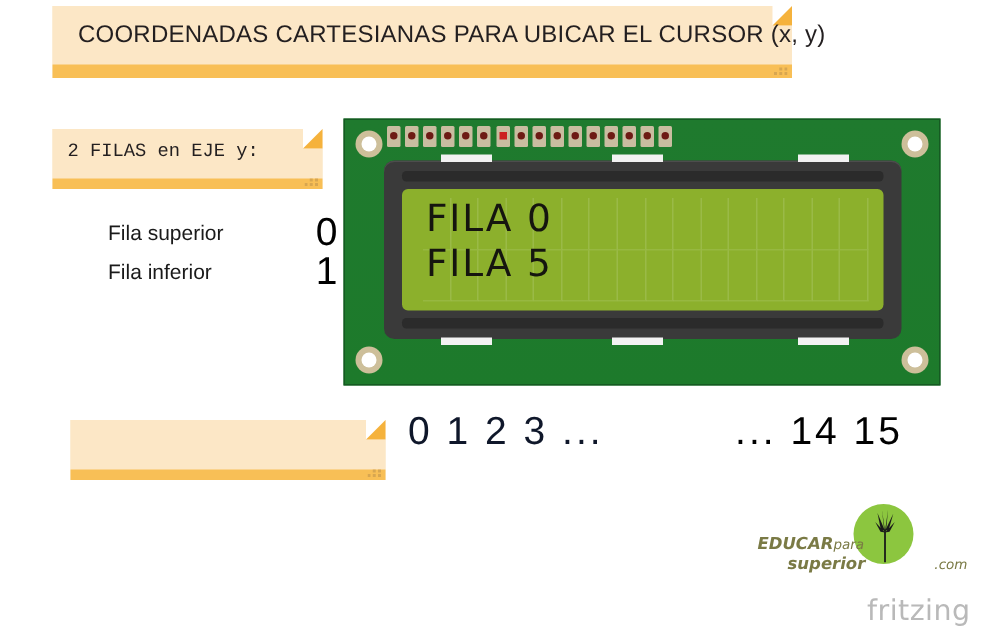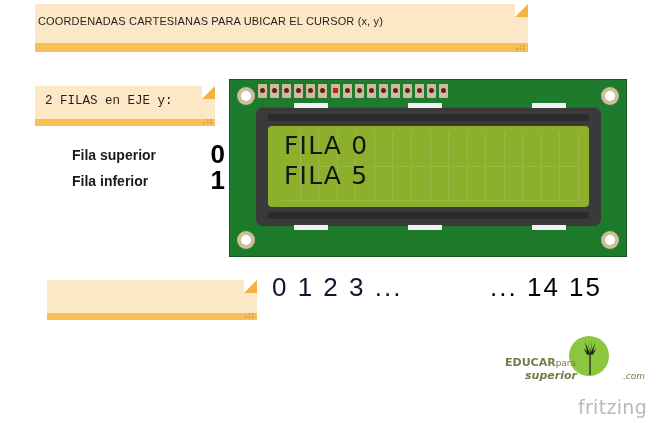--- a/index.html
+++ b/index.html
@@ -67,23 +67,23 @@
   
   #title-note {
     left: 35px;
     top: 4px;
     width: 493px;
     height: 48px;
   }
   #title-note .note-body { bottom: 9px; }
   #title-note .note-bar  { height: 9px; }
   #title-note .note-text {
-    left: 3px;
+    left: 17px;
     top: 11px;
-    font-size: 11px;
+    font-size: 16px;
     letter-spacing: .15px;
   }
 
   
   #rows-note {
     left: 35px;
     top: 86px;
     width: 180px;
     height: 40px;
     font-family: Liberation Mono, monospace;
@@ -114,21 +114,20 @@
   
   #row-legend {
     position: absolute;
     left: 60px;
     top: 142px;
     width: 165px;
   }
   .legend-row {
     position: relative;
     height: 26px;
-    font-weight: bold;
   }
   .legend-label {
     position: absolute;
     left: 12px;
     top: 5px;
     font-size: 14px;
     color: #1a1a1a;
     white-space: nowrap;
   }
   .legend-value {
@@ -331,20 +330,21 @@
     white-space: nowrap;
     color: #6f6f3a;
     font-family: "DejaVu Sans", sans-serif;
   }
   #logo-line-1 {
     left: 2px;
     top: 20px;
     font-size: 11px;
     font-weight: bold;
     color: #7a7a45;
+    font-style: italic;
   }
   #logo-line-1 .sub { font-size: 9px; font-weight: normal; }
   #logo-line-2 {
     left: 22px;
     top: 33px;
     font-size: 11px;
     font-weight: bold;
     color: #7a7a45;
     font-style: italic;
   }

